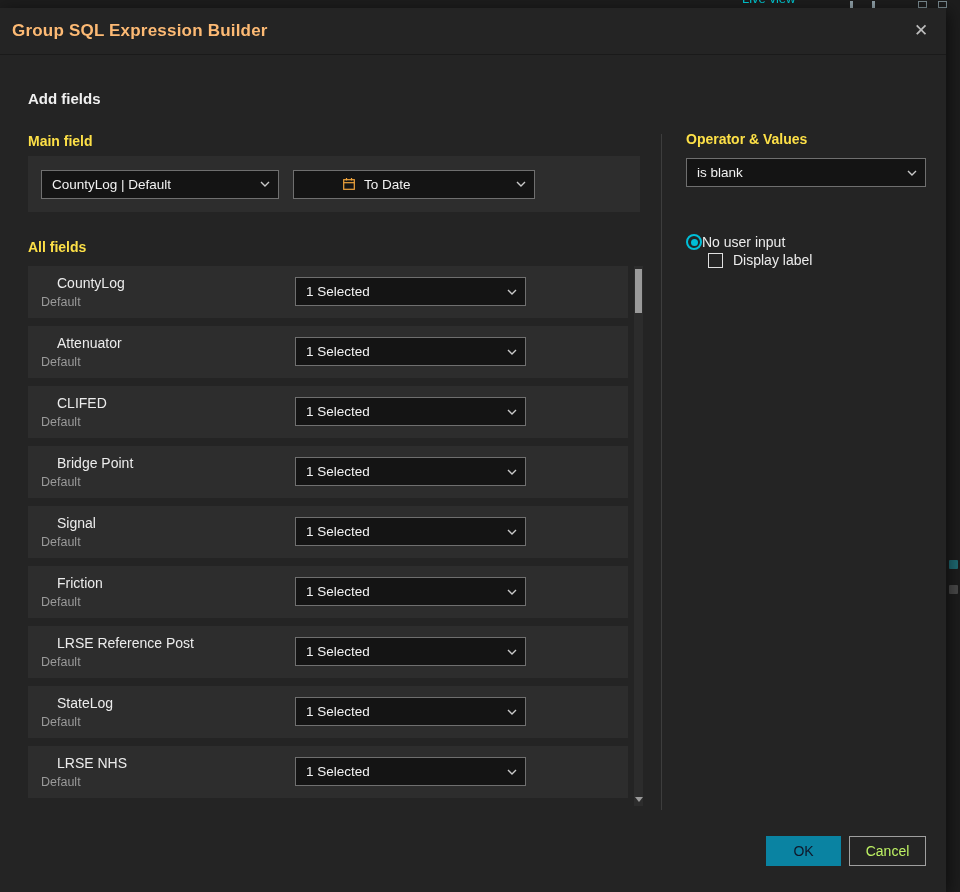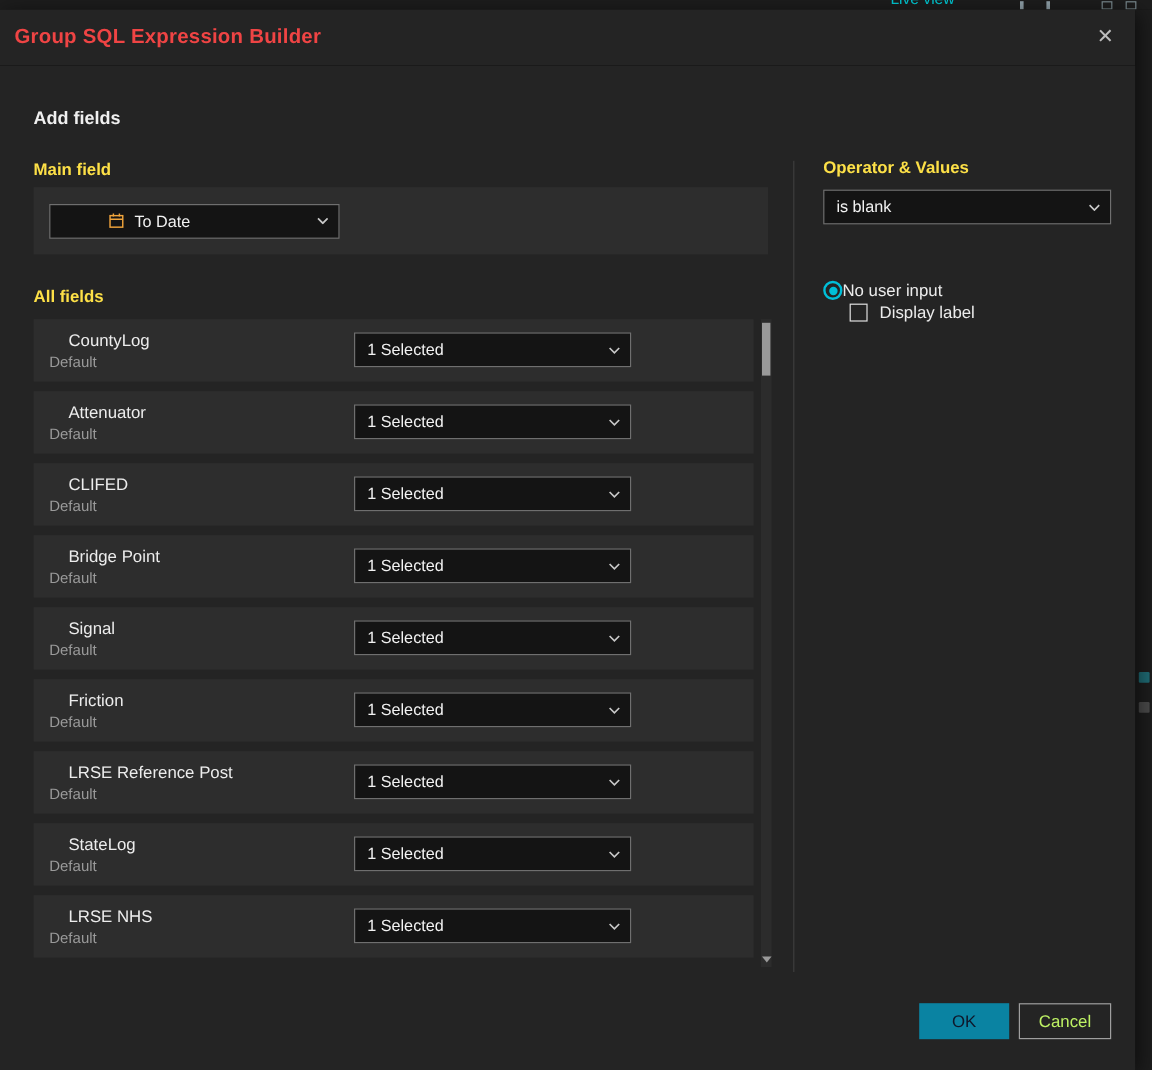--- a/index.html
+++ b/index.html
@@ -31,21 +31,21 @@
 
   
   .dialog {
     position: absolute; top: 8px; left: 0; width: 946px; height: 884px;
     background: #242424; box-shadow: 3px 3px 16px rgba(0,0,0,0.55);
   }
   .dialog-header {
     position: relative; height: 46px; display: flex; align-items: center;
     padding: 0 16px 0 12px; box-shadow: 0 1px 0 rgba(0,0,0,0.28);
   }
-  .dialog-title { font-size: 17px; font-weight: 700; color: #ef4444; letter-spacing: .2px; }
+  .dialog-title { font-size: 17px; font-weight: 700; color: #fdba74; letter-spacing: .2px; }
   .close-btn {
     position: absolute; right: 14px; top: 12px; width: 22px; height: 22px;
     color: #bdbdbd; font-size: 17px; line-height: 22px; text-align: center;
     font-weight: 400; cursor: pointer;
   }
 
   .section-title { position: absolute; left: 28px; top: 82px; font-size: 15px; font-weight: 700; color: #f0f0f0; }
   .group-label { position: absolute; font-size: 14px; font-weight: 700; color: #fde047; }
   .main-field-label { left: 28px; top: 125px; }
   .all-fields-label { left: 28px; top: 231px; }
@@ -123,20 +123,26 @@
   <div class="dialog-header">
     <span class="dialog-title">Group SQL Expression Builder</span>
     <span class="close-btn">✕</span>
   </div>
 
   <div class="section-title">Add fields</div>
 
   <div class="group-label main-field-label">Main field</div>
 
   <div class="main-panel">
+    <div class="select select-main">
+      <span>CountyLog | Default</span>
+      <svg class="chev" width="10" height="6" viewBox="0 0 10 6">
+          <path d="M1 1l4 4 4-4" fill="none" stroke="#c9c9c9" stroke-width="1.4"></path>
+        </svg>
+    </div>
     <div class="select select-type">
       <svg class="cal" width="14" height="14" viewBox="0 0 14 14">
           <g fill="none" stroke="var(--calendar-icon,#f0a43c)" stroke-width="1.2">
             <rect x="1.7" y="2.7" width="10.6" height="9.6"></rect>
             <line x1="1.7" y1="5.7" x2="12.3" y2="5.7"></line>
             <line x1="4.5" y1="1" x2="4.5" y2="3.4"></line>
             <line x1="9.5" y1="1" x2="9.5" y2="3.4"></line>
           </g>
         </svg>
       <span>To Date</span>

